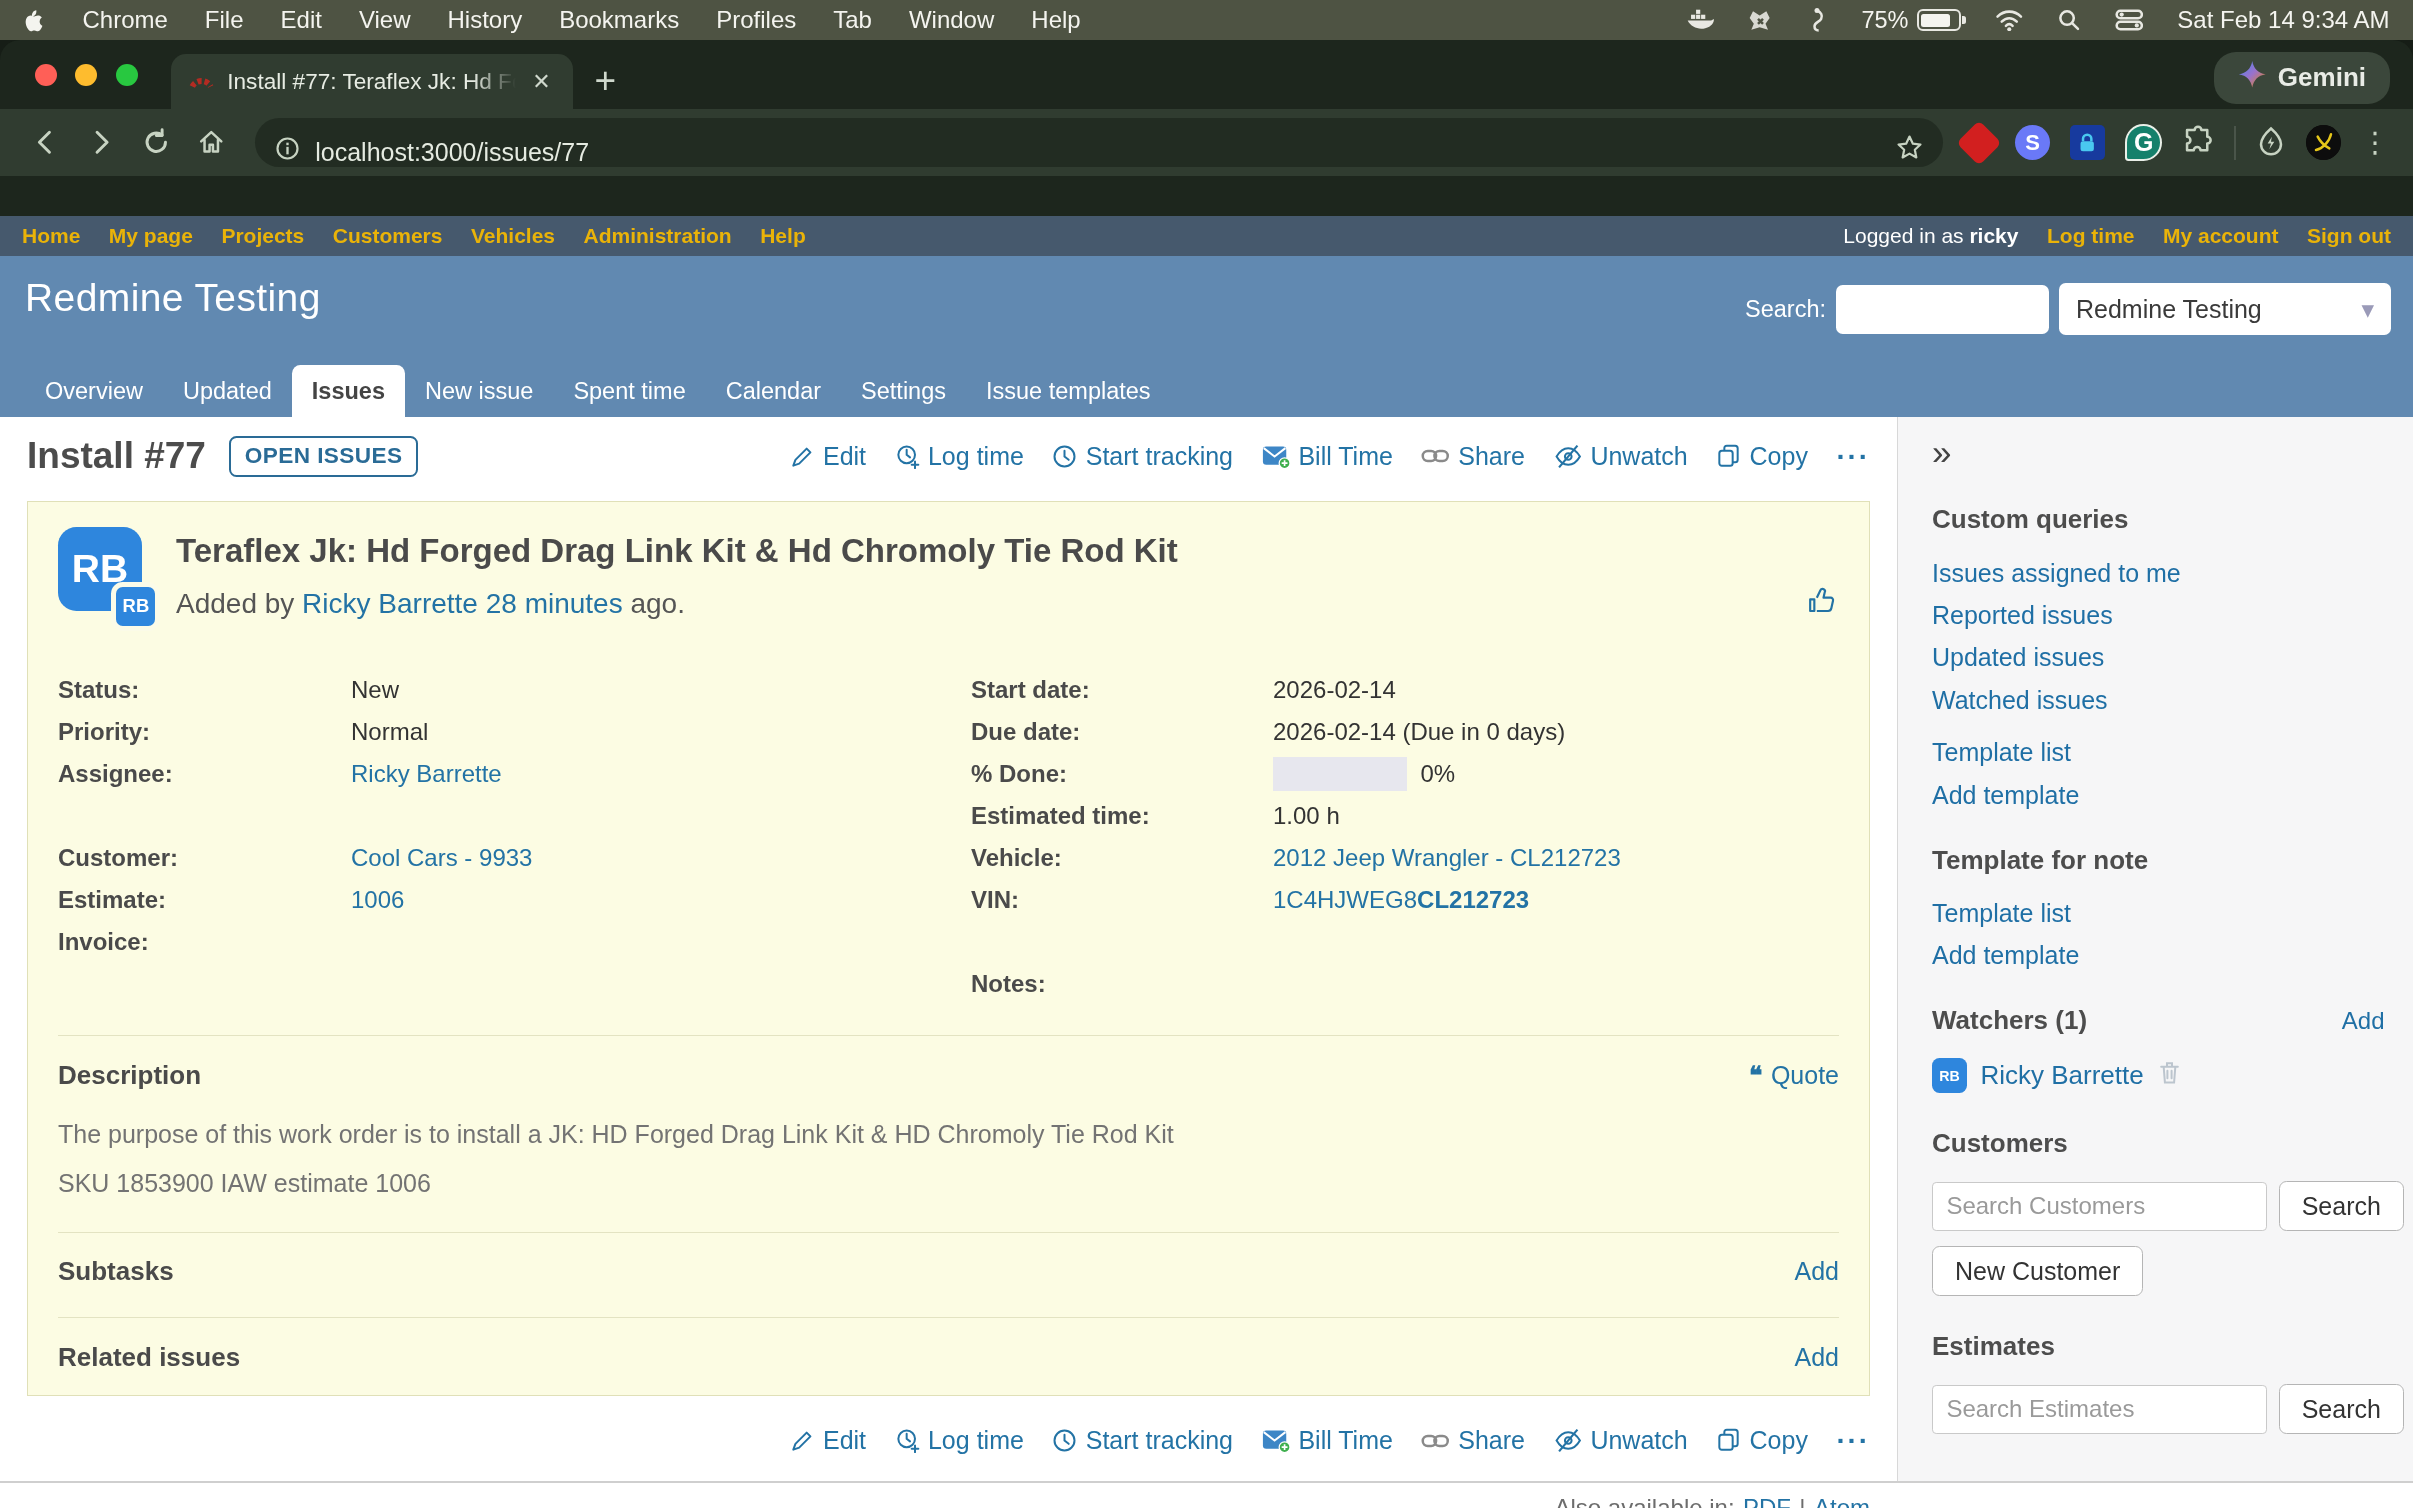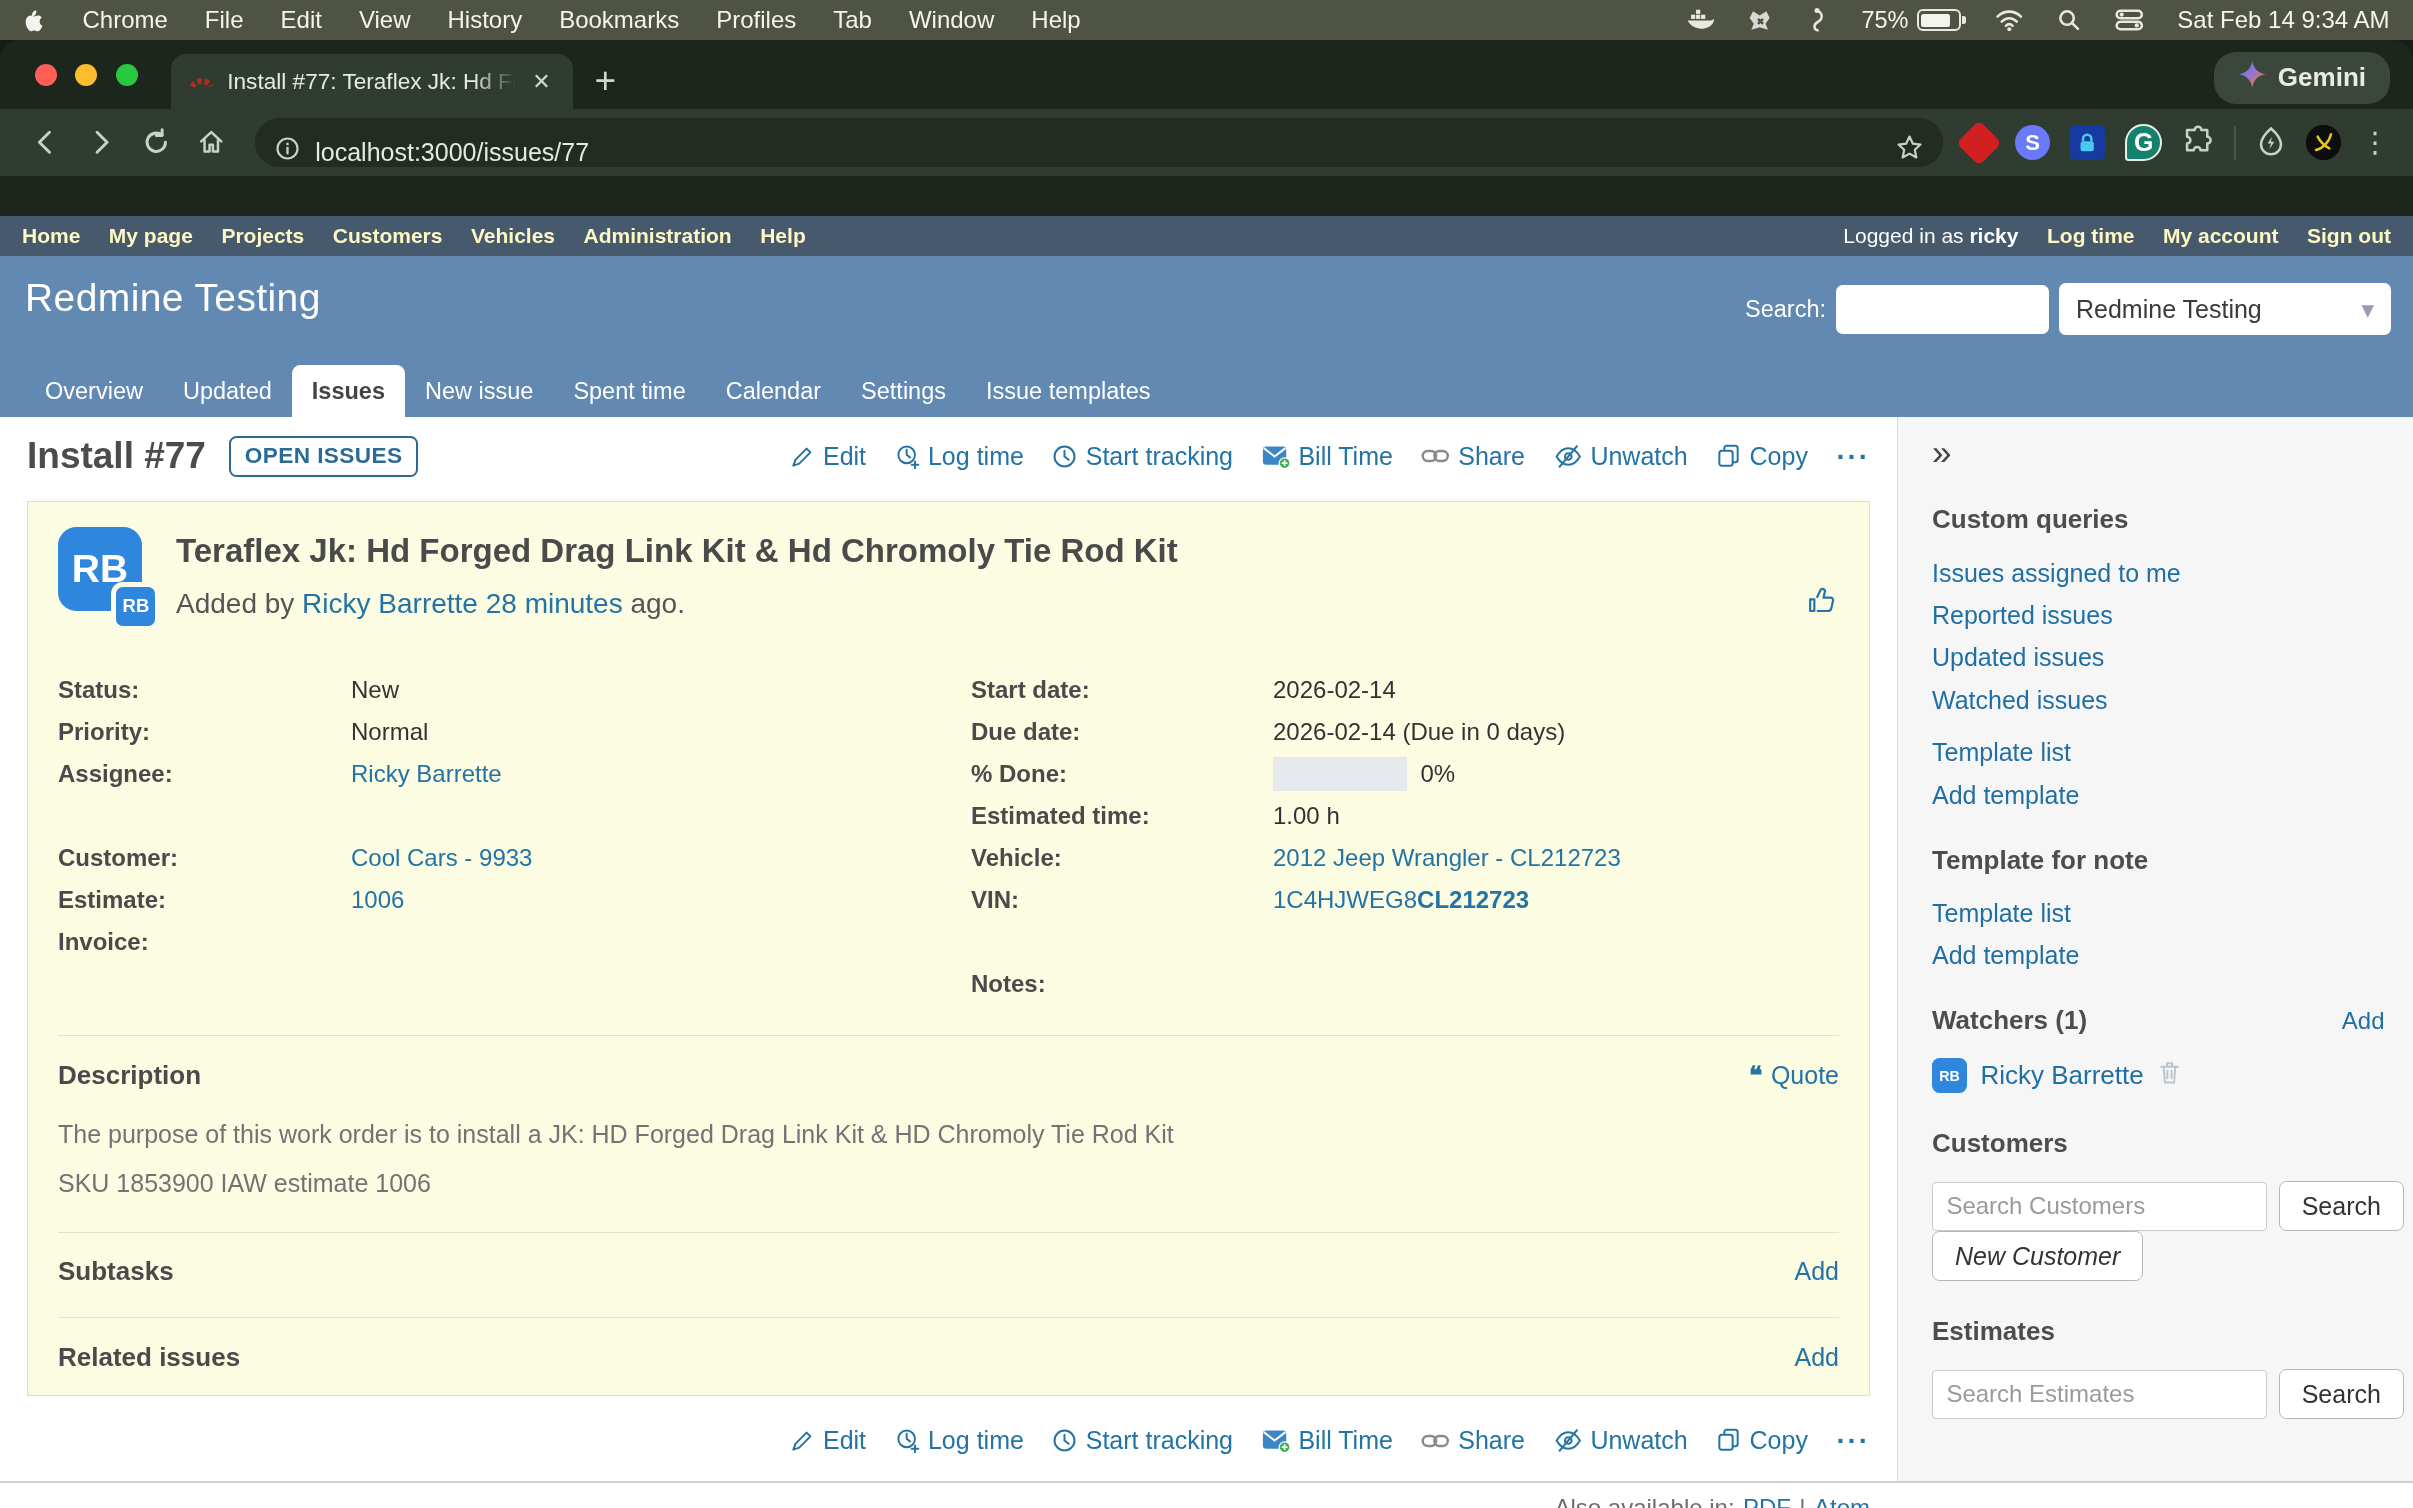--- a/index.html
+++ b/index.html
@@ -49,21 +49,21 @@
   .ext-lock { width:35px; height:35px; border-radius:5px; background:#173a9e; display:flex; align-items:center; justify-content:center;}
   .ext-g { width:37px; height:37px; border-radius:50% 50% 50% 3.4px; background:#15806b; color:#fff; font-weight:700;
            font-size:25px; display:flex; align-items:center; justify-content:center; border:2.5px solid #e9efe8;}
   .avatar-ext { width:35px; height:35px; border-radius:50%; background:#0d0d0d; overflow:hidden; display:flex; align-items:center; justify-content:center;}
   .kebab { color:#c7d3c2; font-size:28.5px; letter-spacing:1.7px;}
 
   
   .page { position:absolute; top:176px; left:0; width:2413px; bottom:0; background:#fff; }
   .topnav { height:40px; background:#46596d; display:flex; align-items:center; padding:0 22px;
             color:#fff; font-size:21px; font-weight:700; gap:28.5px;}
-  .topnav a { color:#fef9c3; text-decoration:none; }
+  .topnav a { color:#eab308; text-decoration:none; }
   .tn-right { margin-left:auto; display:flex; gap:28.5px; align-items:center;}
   .tn-right .loggedin { font-weight:400; }
   .tn-right .loggedin b { font-weight:700; }
 
   .bluehead { height:161px; background:#6189b1; position:relative; }
   .site-title { position:absolute; left:25px; top:20px; color:#fff; font-size:39px; font-weight:400; letter-spacing:0.4px;}
   .searchzone { position:absolute; right:22px; top:27px; display:flex; align-items:center; gap:10px;}
   .searchzone label { color:#fff; font-size:23.5px; }
   .searchzone input { width:213px; height:49px; border:none; border-radius:6.7px; background:#fff; font-size:23.5px; padding:0 11.7px;}
   .projselect { width:332px; height:52px; background:#fff; border-radius:6.7px; display:flex; align-items:center;
@@ -137,21 +137,21 @@
   .watcher { display:flex; align-items:center; gap:13.4px; margin-top:22px;}
   .watcher .wava { width:35px; height:35px; border-radius:7.5px; background:#2e86dd; color:#fff; font-weight:700;
                    font-size:14.2px; display:flex; align-items:center; justify-content:center;}
   .watcher a.wname { color:#1f6fa5; text-decoration:none; font-size:26px;}
   .sb-form { margin-top:22px; display:flex; gap:11.7px; align-items:center;}
   .sb-form input { width:335px; height:49px; border:1.7px solid #c9c9c9; border-radius:4.2px; padding:0 13.4px;
                    font-size:24px; color:#333; background:#fff;}
   .sb-form input::placeholder { color:#9a9a9a; }
   .btn { height:50px; background:#fff; border:1.7px solid #b5b5b5; border-radius:7.5px; font-size:25px;
          color:#333; padding:0 22px; display:flex; align-items:center; justify-content:center;}
-  .btn.newcust { width:max-content;font-style:italic;}
+  .btn.newcust { margin-top:15px; width:max-content;}
 
   
   .footer { height:72px; border-top:2.5px solid #cfcfcf; background:#fff; display:flex; align-items:center;
             justify-content:center; font-size:23.5px; color:#999; gap:6.7px;}
   .footer a { color:#2373a5; text-decoration:none;}
 </style>
 </head>
 <body>
 
 <div class="menubar">

